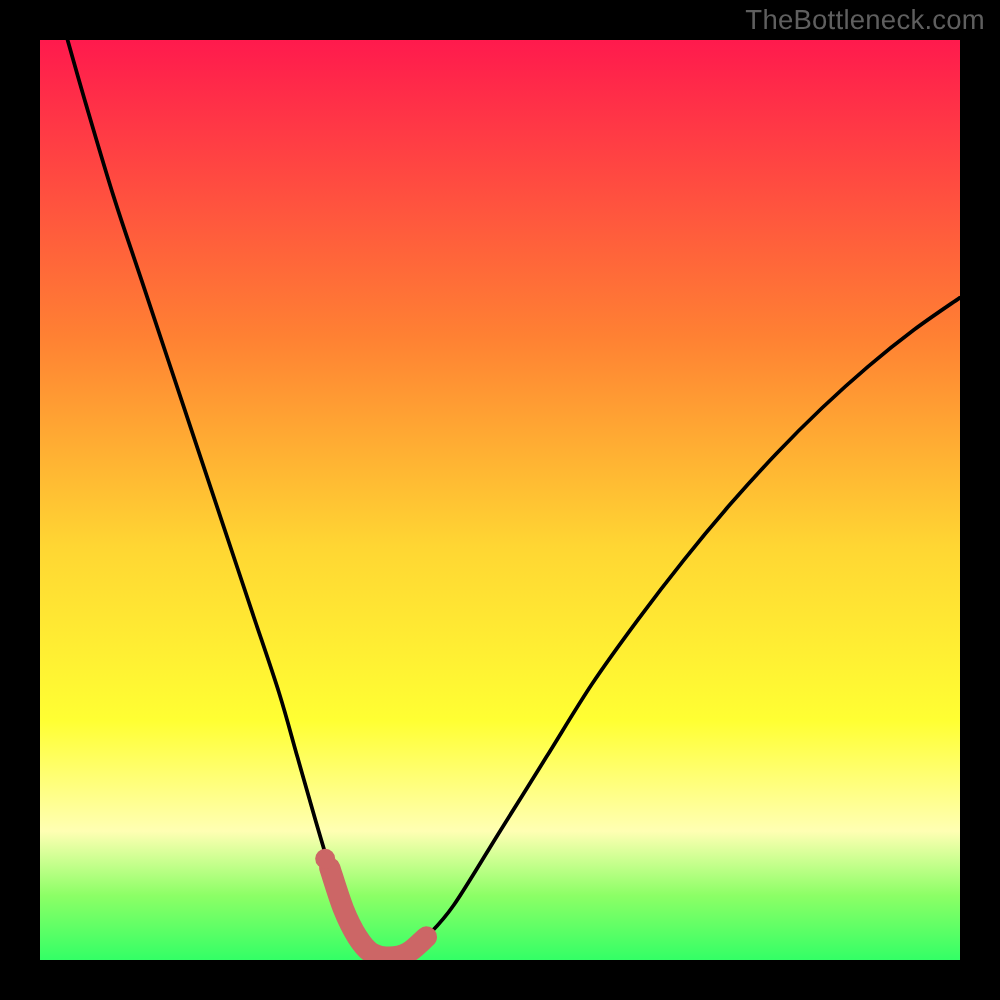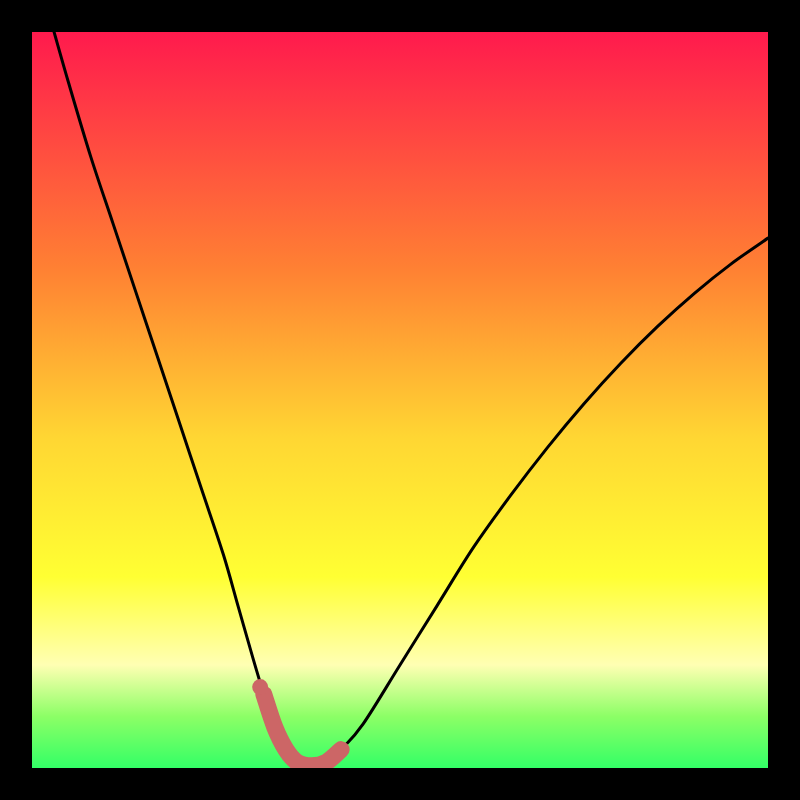--- a/index.html
+++ b/index.html
@@ -35,20 +35,21 @@
     top: 32px;
     width: 736px;
     height: 736px;
     display: block;
   }
 </style>
 </head>
 <body>
 
 <div class="frame">
+  <div class="watermark">TheBottleneck.com</div>
   <svg class="plot" viewBox="0 0 736 736" preserveAspectRatio="none">
     <defs>
       <linearGradient id="bg-grad" x1="0" y1="0" x2="0" y2="1">
         <stop id="g0" offset="0%" stop-color="#ff1a4d"></stop>
         <stop id="g1" offset="32%" stop-color="#ff8033"></stop>
         <stop id="g2" offset="55%" stop-color="#ffd633"></stop>
         <stop id="g3" offset="74%" stop-color="#ffff33"></stop>
         <stop id="g4" offset="86%" stop-color="#ffffb3"></stop>
         <stop id="g5" offset="93%" stop-color="#8cff66"></stop>
         <stop id="g6" offset="100%" stop-color="#33ff66"></stop>

